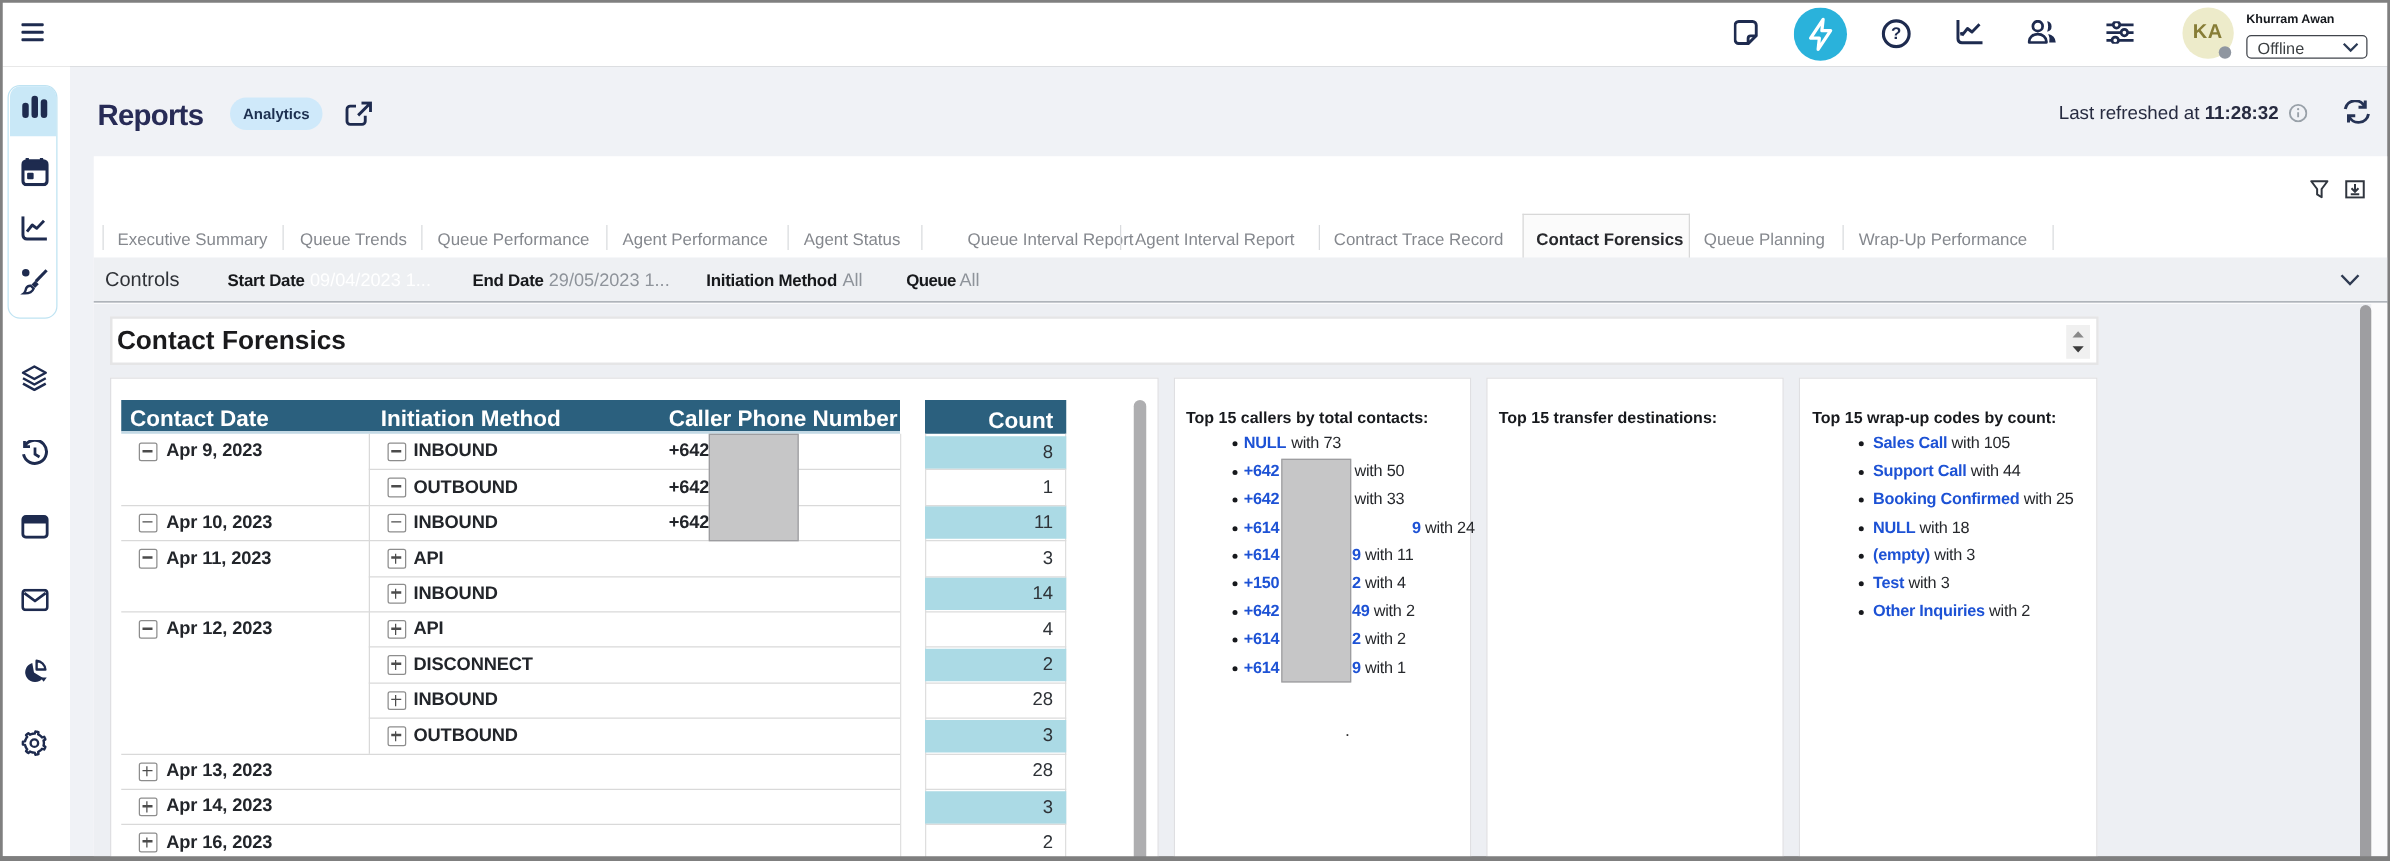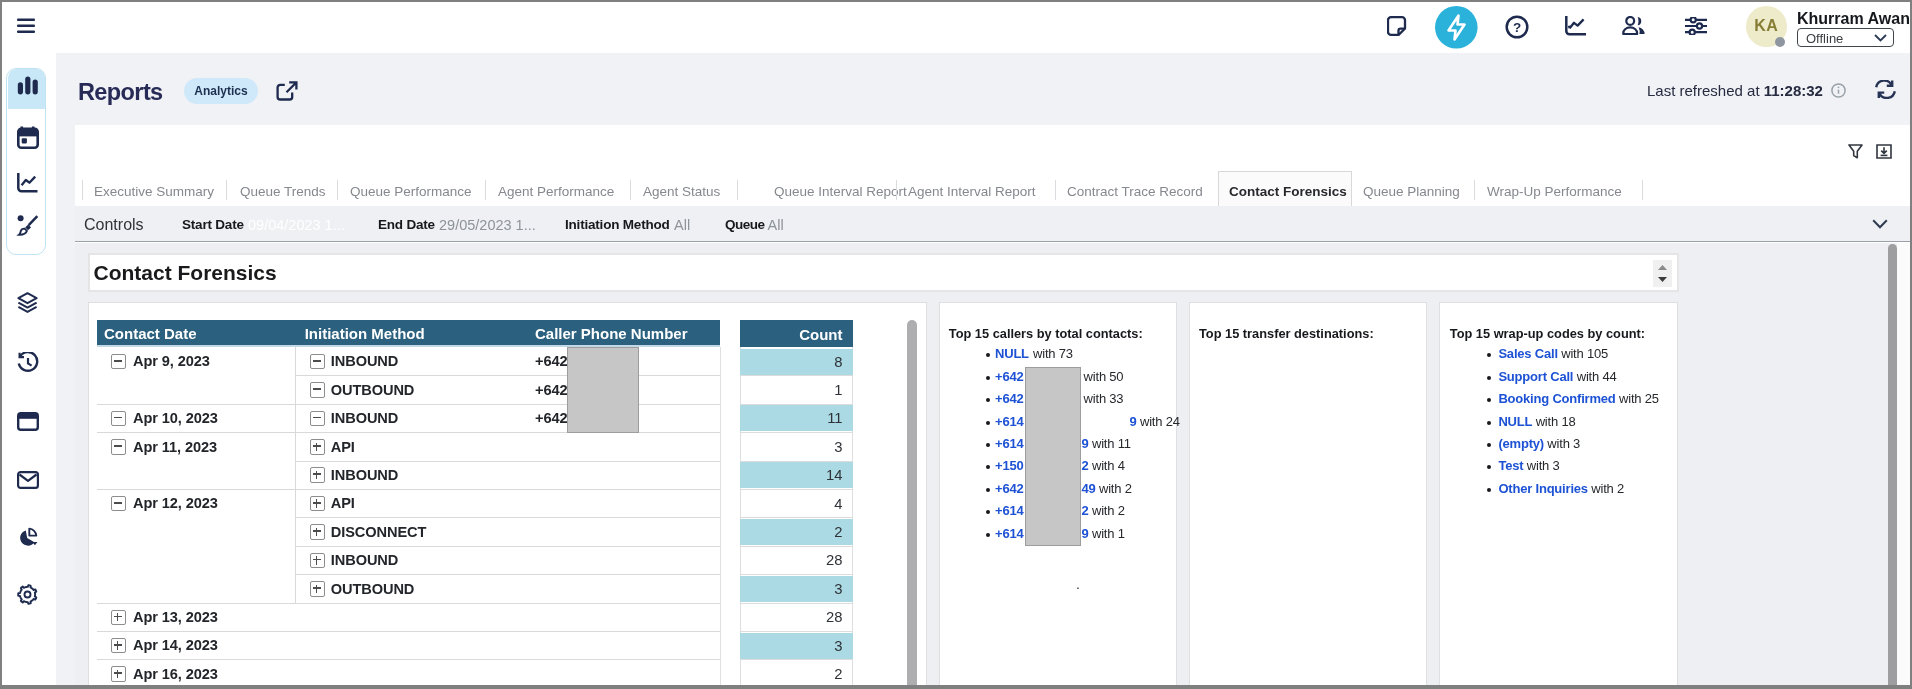--- a/index.html
+++ b/index.html
@@ -15,21 +15,21 @@
   .tabtxt { position:absolute; top:183.5px; font-size:13.5px; color:#85888e; white-space:nowrap; }
   .tabsep { position:absolute; top:180px; width:1px; height:20px; background:#d9dbde; }
   .controls { left:75px; top:206px; width:1834.5px; height:36px; background:#eef0f3; border-bottom:1px solid #9aa0a8; }
   .dash { left:75px; top:243px; width:1834.5px; height:441.5px; background:#edeff3; }
   .panel { position:absolute; background:#fff; border:1px solid #dfdfe2; }
   .ptitle { position:absolute; font-size:12.8px; font-weight:bold; color:#17191d; white-space:nowrap; }
   .li-b { position:absolute; white-space:nowrap; font-size:13px; letter-spacing:-0.2px; color:#26282c; }
   .li-b .lnk { color:#1d52d5; font-weight:bold; }
   .bullet { position:absolute; width:4px; height:4px; border-radius:50%; background:#17191d; }
   .redact { position:absolute; background:#c6c6c7; border:1px solid #9d9da0; }
-  .th { position:absolute; color:#fff; font-weight:bold; font-size:15px; white-space:nowrap; }
+  .th { position:absolute; color:#fff; font-weight:bold; font-size:18px; white-space:nowrap; }
   .rowtxt { position:absolute; font-weight:bold; font-size:14.6px; color:#22252a; white-space:nowrap; letter-spacing:-0.1px;}
   .cnt { position:absolute; left:664.5px; width:113px; text-align:right; padding-right:10px; font-size:14.8px; color:#2e3237; }
   .exp { position:absolute; width:15.5px; height:15.5px; border:1.8px solid #8d8d8d; border-radius:2px; background:#fff; }
   .exp:before, .exp.plus:after { content:""; position:absolute; background:#4c4c4c; }
   .exp:before { left:2.6px; right:2.6px; top:5.05px; height:1.8px; }
   .exp.plus:after { top:2.6px; bottom:2.6px; left:5.05px; width:1.8px; }
 </style>
 </head>
 <body>
 <div class="page">
@@ -74,21 +74,21 @@
         <circle cx="8.2" cy="2.8" r="2.6"></circle>
       <path d="M0 9 h11.6 M17.3 9 h4.7"></path>
         <circle cx="14.5" cy="9" r="2.6"></circle>
       <path d="M0 15.2 h4.3 M10 15.2 h12"></path>
         <circle cx="7.2" cy="15.2" r="2.6"></circle>
     </g>
   </svg>
   <div class="abs" style="left:1746px;top:6px;width:40.5px;height:40.5px;border-radius:50%;background:#edebca;"></div>
   <div class="abs" style="left:1746px;top:6px;width:40.5px;height:40.5px;line-height:40.5px;text-align:center;font-size:16px;font-weight:bold;color:#877d36;letter-spacing:0.5px;">KA</div>
   <div class="abs" style="left:1774.5px;top:36.5px;width:10.6px;height:10.6px;border-radius:50%;background:#8f96a0;"></div>
-  <div class="abs" style="left:1797px;top:10px;font-size:16px;font-weight:bold;color:#15181d;">Khurram Awan</div>
+  <div class="abs" style="left:1797px;top:10px;font-size:10px;font-weight:bold;color:#15181d;">Khurram Awan</div>
   <div class="abs" style="left:1797px;top:27.5px;width:97px;height:19px;border:1.4px solid #41454c;border-radius:4px;background:#fff;"></div>
   <div class="abs" style="left:1806px;top:30.5px;font-size:13px;color:#3c4043;">Offline</div>
   <svg class="abs" style="left:1874px;top:34px;" width="13" height="8" viewBox="0 0 13 8">
     <path d="M1 1 L6.5 6.5 L12 1" fill="none" stroke="#2b3a55" stroke-width="1.8"></path>
   </svg>
 
   <div class="abs" style="left:6px;top:67.5px;width:40px;height:187px;border:1.5px solid #bfe3f2;border-radius:10px;background:#fff;"></div>
   <div class="abs" style="left:7.5px;top:69px;width:37px;height:40px;border-radius:8.5px 8.5px 0 0;background:#c9e8f7;"></div>
   <svg class="abs" style="left:17px;top:76px;" width="22" height="19" viewBox="0 0 22 19">
     <g fill="#1e2b4f">

